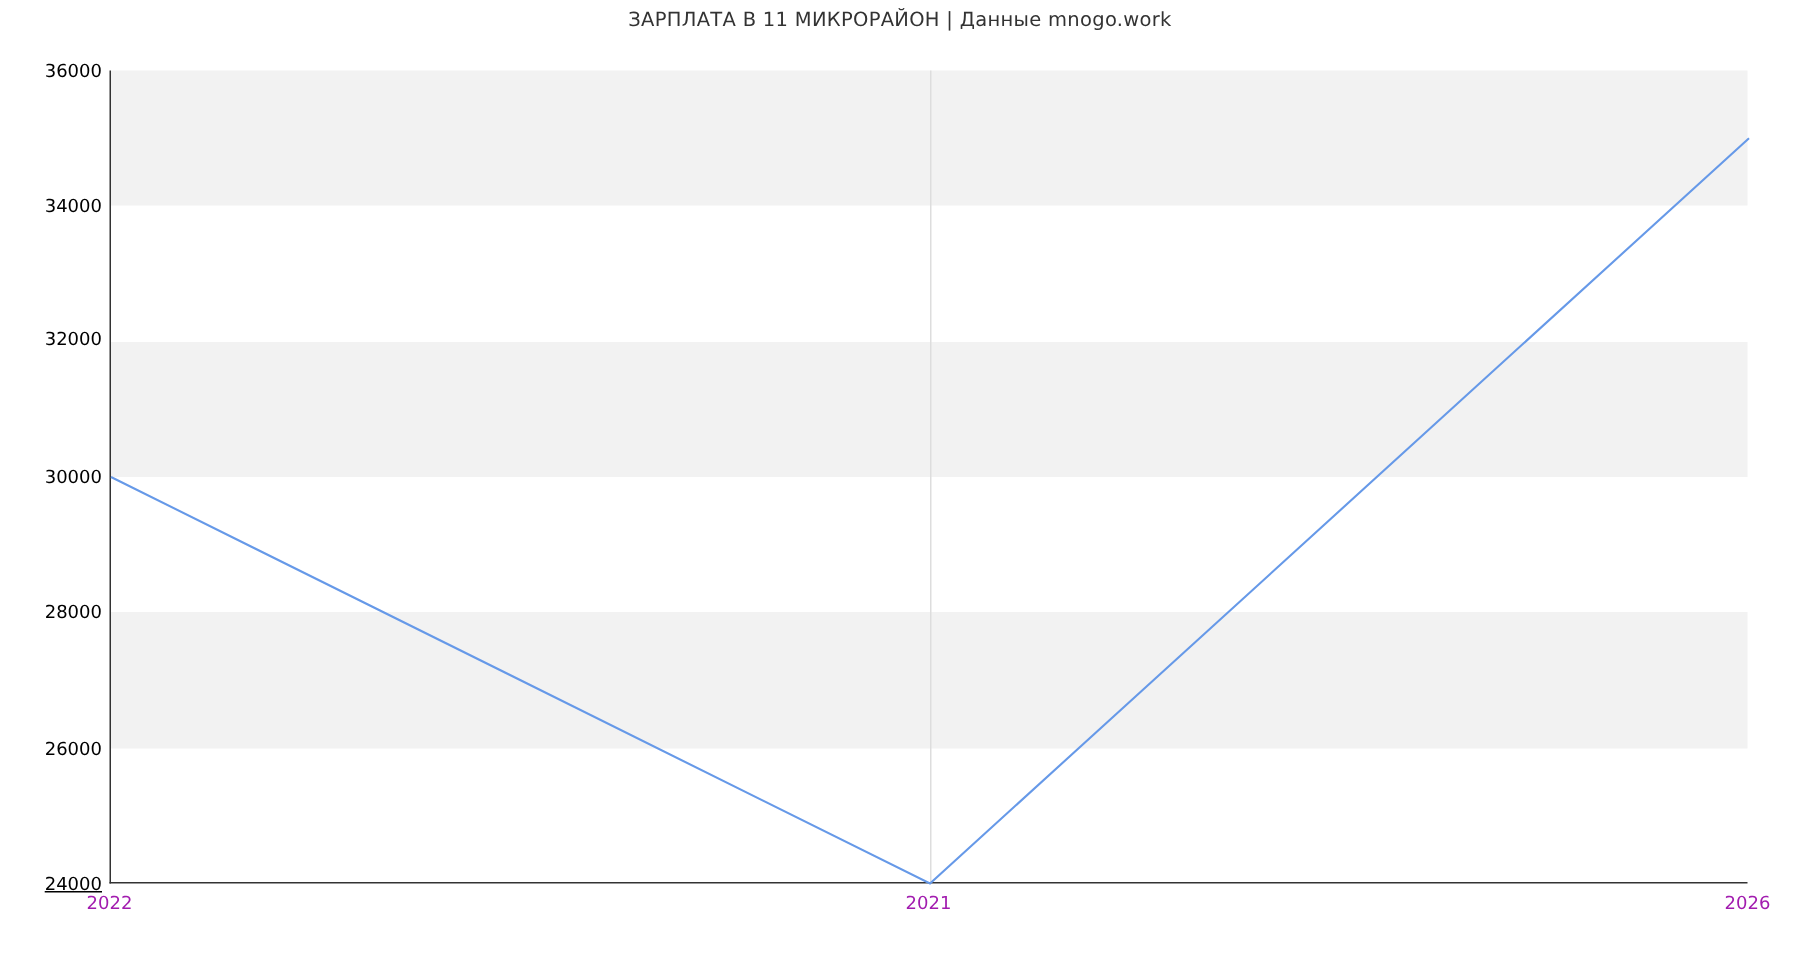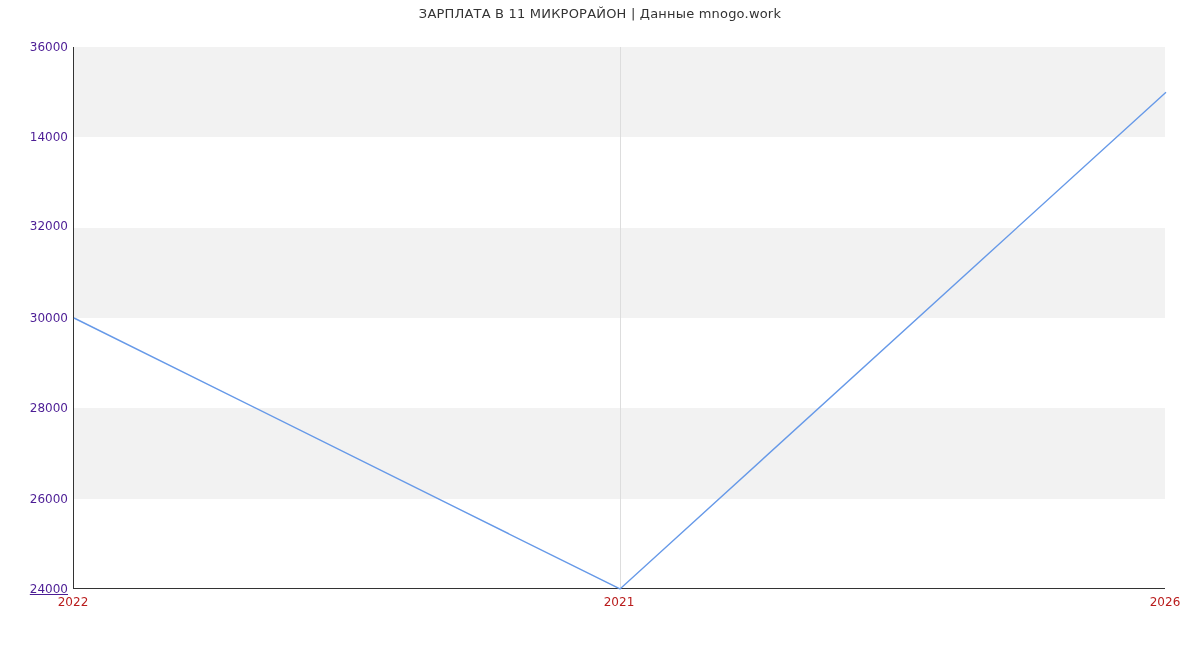--- a/index.html
+++ b/index.html
@@ -49,28 +49,28 @@
     height: 100%;
     width: 1px;
     background: #dddddd;
   }
   .y-tick-label {
     position: absolute;
     right: 1132px; 
     width: 60px;
     text-align: right;
     font-size: 12px;
-    color: #4c1d95;
+    color: #000000;
     transform: translateY(-50%);
   }
   .x-tick-label {
     position: absolute;
     top: 595px;
     font-size: 12px;
-    color: #b91c1c;
+    color: #a21caf;
     transform: translateX(-50%);
   }
   svg.line-layer {
     position: absolute;
     left: 0;
     top: 0;
     width: 1092px;
     height: 542px;
     overflow: visible;
   }
@@ -92,21 +92,21 @@
       <path id="series-path" fill="none" stroke-width="1.4" d="M0.00 271.00 L546.00 542.00 L1092.00 45.17" stroke="#6699e8"></path>
     </svg>
   </div>
 
   <div id="y-labels">
       <div class="y-tick-label" style="top: 589px; text-decoration: underline;">24000</div>
       <div class="y-tick-label" style="top: 498.667px;">26000</div>
       <div class="y-tick-label" style="top: 408.333px;">28000</div>
       <div class="y-tick-label" style="top: 318px; text-align: right;">30000</div>
       <div class="y-tick-label" style="top: 226px;">32000</div>
-      <div class="y-tick-label" style="top: 137.333px;">14000</div>
+      <div class="y-tick-label" style="top: 137.333px;">34000</div>
       <div class="y-tick-label" style="top: 47px;">36000</div>
     </div>
 
   <div id="x-labels">
       <div class="x-tick-label" style="left: 73px;">2022</div>
       <div class="x-tick-label" style="left: 619px;">2021</div>
       <div class="x-tick-label" style="left: 1165px;">2026</div>
     </div>
 
 </div>

